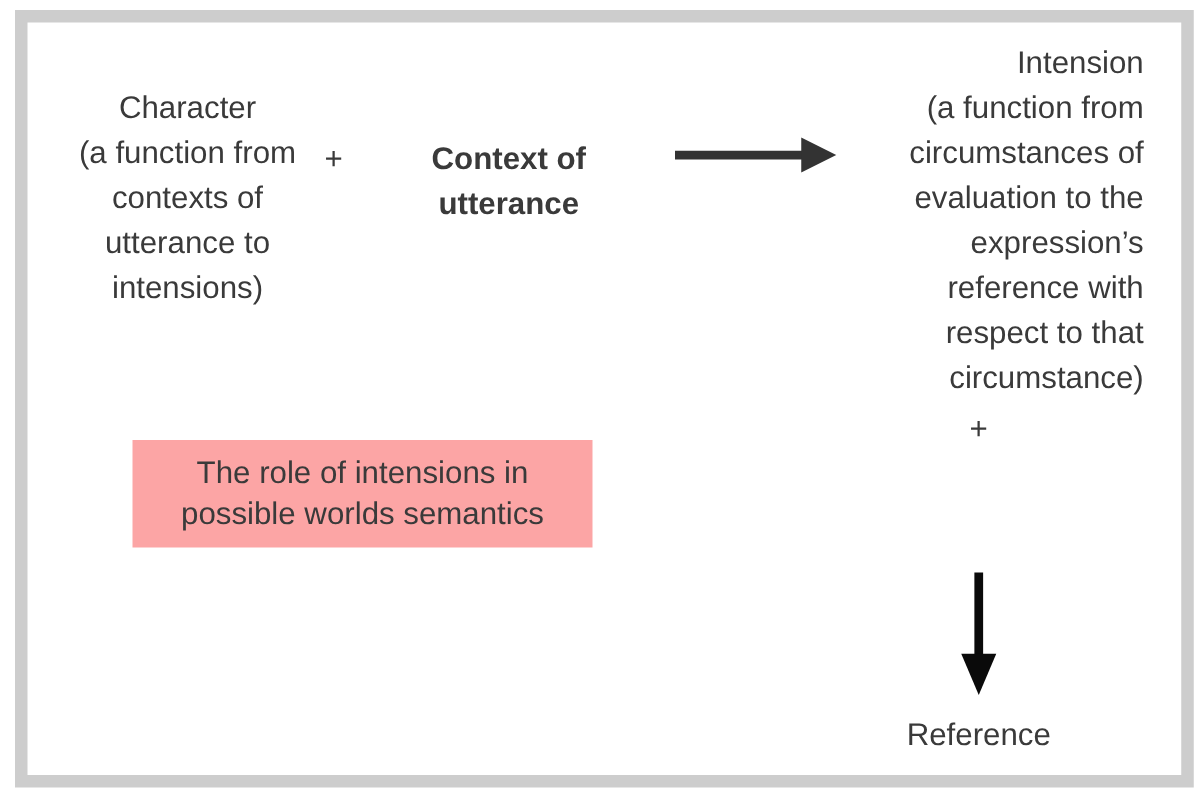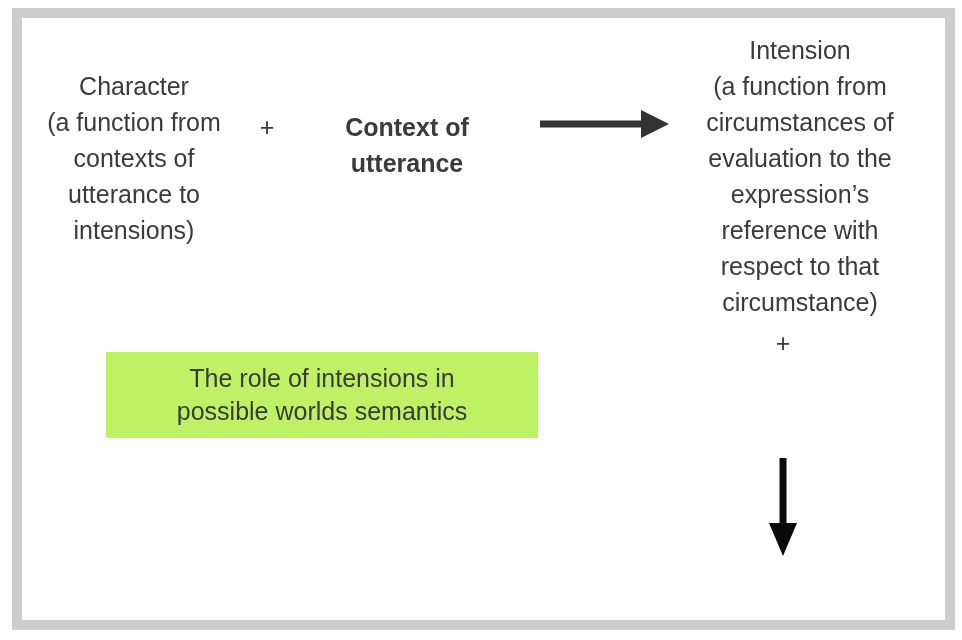--- a/index.html
+++ b/index.html
@@ -36,34 +36,34 @@
     white-space: pre-line;
   }
   .plus {
     position: absolute;
     font-size: 25px;
     line-height: 36px;
     color: #3a3a3a;
     text-align: center;
     width: 40px;
   }
-  .character-block { left: 14px;  top: 68px;  width: 240px; }
+  .character-block { left: 30px;  top: 68px;  width: 240px; }
   .plus-1          { left: 247px; top: 109px; }
   .context-block   { left: 317px; top: 109px; width: 180px; font-weight: bold; }
-  .intension-block { left: 685px; top: 32px;  width: 230px; }
+  .intension-block { left: 685px; top: 32px;  width: 230px; text-align: right; }
   .plus-2          { left: 763px; top: 325px; }
   .circumstance-block { left: 673px; top: 365px; width: 220px; }
   .reference-label { left: 693px; top: 570px; width: 180px; }
   .highlight-box {
     position: absolute;
     left: 106px;
     top: 352px;
-    width: 432px;
+    width: 368px;
     height: 86px;
-    background: #bef264;
+    background: #fca5a5;
     display: flex;
     align-items: center;
     justify-content: center;
   }
   .highlight-box .label {
     font-size: 25px;
     line-height: 33px;
     color: #3a3a3a;
     text-align: center;
     white-space: pre-line;
@@ -116,19 +116,20 @@
 circumstance)</div>
 
   <div class="plus plus-2">+</div>
 
 
   <svg class="down-arrow" viewBox="0 0 36 102">
     <line x1="18" y1="2" x2="18" y2="70" stroke-width="7" stroke="#0a0a0a"></line>
     <polygon points="4,67 32,67 18,100" fill="#0a0a0a"></polygon>
   </svg>
 
+  <div class="txt reference-label">Reference</div>
 
   <div class="highlight-box">
     <div class="label">The role of intensions in
 possible worlds semantics</div>
   </div>
 
 </div>
 
 </body></html>

